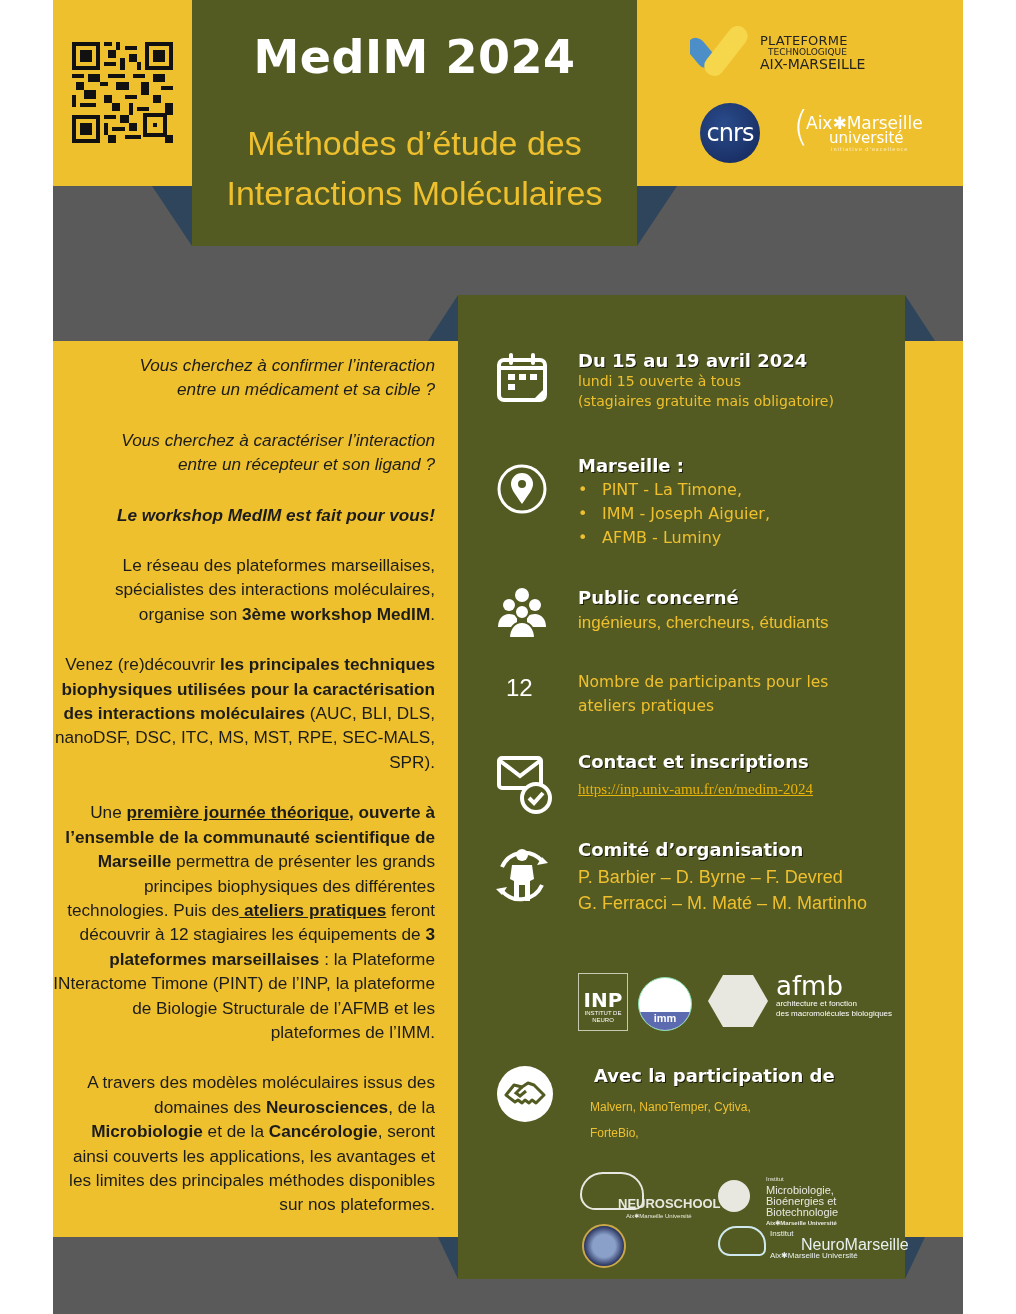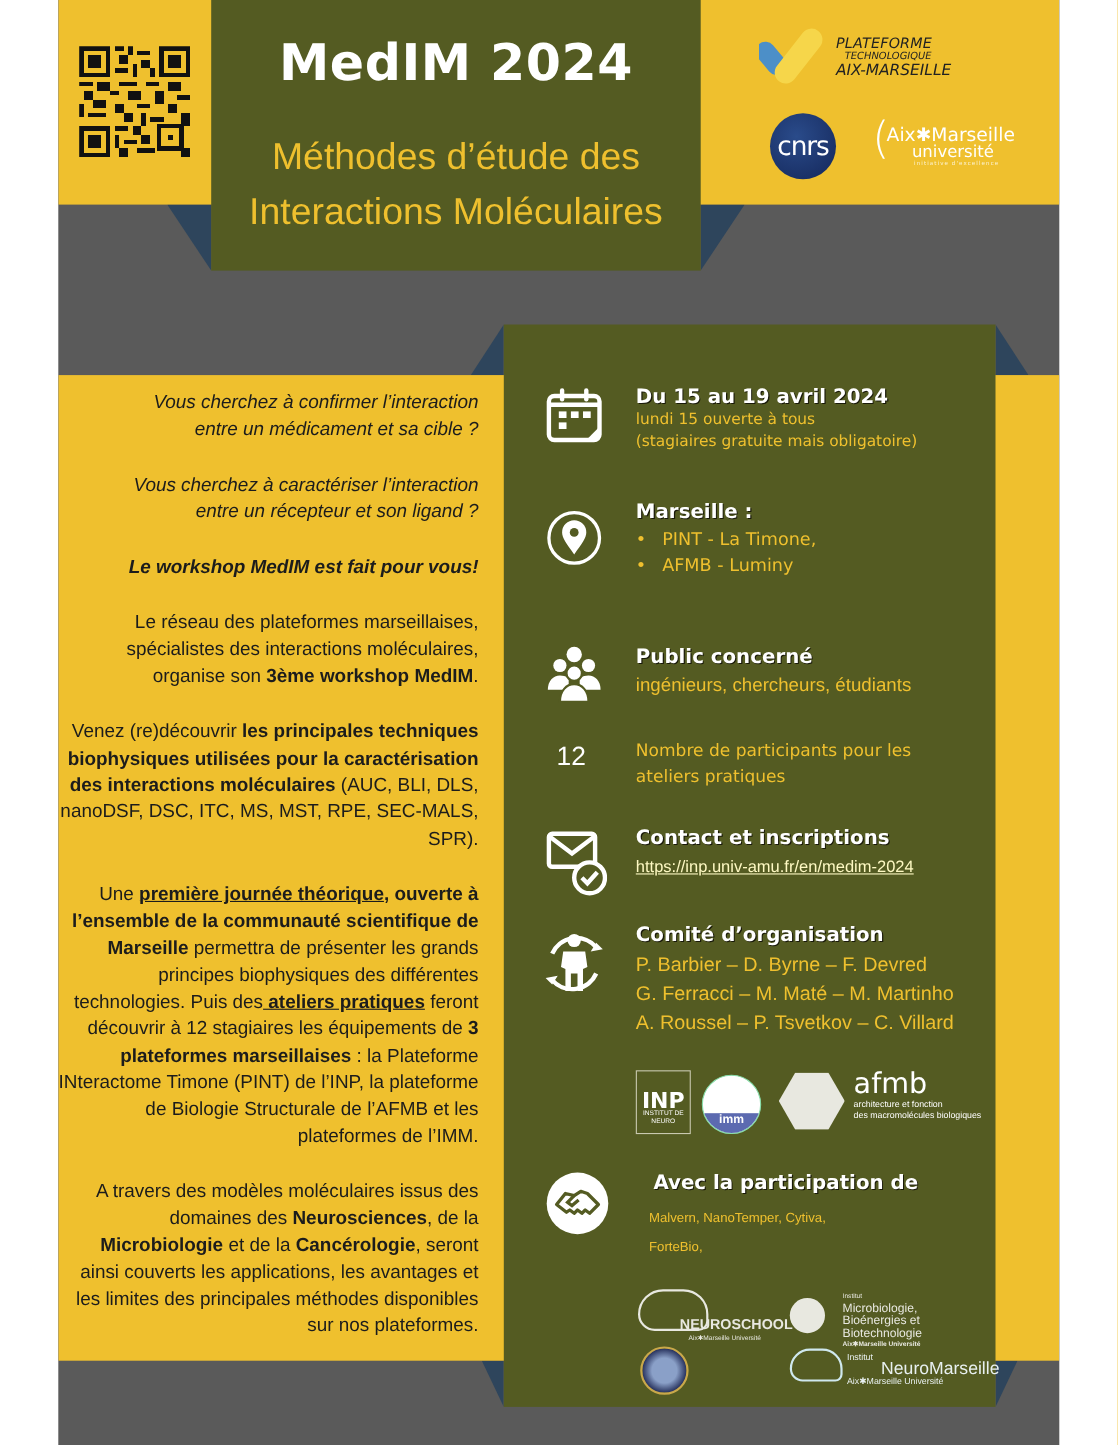--- a/index.html
+++ b/index.html
@@ -14,21 +14,21 @@
   .tri-rp-r { left:852px; top:295px; width:30px; height:46px; clip-path:polygon(0 0,100% 100%,0 100%); }
   .tri-rp-bl { left:385px; top:1237px; width:20px; height:42px; clip-path:polygon(0 0,100% 0,100% 100%); }
   .tri-rp-br { left:852px; top:1237px; width:20px; height:42px; clip-path:polygon(0 0,100% 0,0 100%); }
 
   .title-panel { position:absolute; left:139px; top:0; width:445px; height:246px; background:#545b22; text-align:center; }
   .title-main { position:absolute; left:0; right:0; top:30px; font-family:"DejaVu Sans", sans-serif; font-weight:bold; font-size:46px; color:#ffffff; letter-spacing:0.5px; }
   .title-sub { position:absolute; left:0; right:0; top:118px; font-size:34px; line-height:50px; color:#efc02e; }
 
   .qr { position:absolute; left:19px; top:42px; width:101px; height:101px; }
 
-  .logo-pt { position:absolute; left:637px; top:22px; width:200px; height:62px;font-style:italic; }
+  .logo-pt { position:absolute; left:637px; top:22px; width:200px; height:62px; }
   .logo-pt .mark { position:absolute; left:0; top:0; width:62px; height:62px; }
   .logo-pt .txt { position:absolute; left:70px; top:12px; color:#222; font-family:"DejaVu Sans", sans-serif; line-height:1.05; }
   .logo-pt .l1 { font-size:13px; letter-spacing:0.2px; }
   .logo-pt .l2 { font-size:9px; padding-left:8px; }
   .logo-pt .l3 { font-size:14px; }
 
   .logo-cnrs { position:absolute; left:647px; top:103px; width:60px; height:60px; border-radius:50%; background:radial-gradient(circle at 40% 35%,#2a4b8a,#14275a); color:#fff; text-align:center; line-height:60px; font-size:24px; font-family:"DejaVu Sans", sans-serif; letter-spacing:-1px; }
   .logo-amu { position:absolute; left:740px; top:108px; color:#ffffff; font-family:"DejaVu Sans", sans-serif; }
   .logo-amu .paren { position:absolute; left:0; top:-2px; font-size:40px; font-weight:100; line-height:40px; }
   .logo-amu .a1 { position:absolute; left:13px; top:5px; font-size:17px; white-space:nowrap; }
@@ -46,21 +46,21 @@
   .icon { position:absolute; left:38px; width:52px; height:52px; }
   .icon svg { width:100%; height:100%; display:block; }
   .itxt { position:absolute; left:120px; right:0; }
   .ihead { font-family:"DejaVu Sans", sans-serif; font-weight:bold; font-size:18px; color:#ffffff; text-shadow:1px 1px 0 #1a1a0a; }
   .isub { color:#efc02e; font-size:14px; line-height:20px; font-family:"DejaVu Sans", sans-serif; }
   .ibody { color:#efc02e; font-size:17px; line-height:26px; }
   .bullets { list-style:none; margin:2px 0 0 0; padding:0; }
   .bullets li { color:#efc02e; font-size:16px; line-height:24px; font-family:"DejaVu Sans", sans-serif; }
   .bullets li::before { content:"•"; display:inline-block; width:24px; }
   .num { position:absolute; left:48px; color:#ffffff; font-size:24px; }
-  .link { color:#fef9c3; text-decoration:underline; font-size:15px; font-family:Liberation Sans, sans-serif; }
+  .link { color:#eab308; text-decoration:underline; font-size:15px; font-family:Liberation Serif, serif; }
   .org { color:#efc02e; font-size:18px; line-height:26px; white-space:nowrap; }
 
   .logos-row { position:absolute; left:120px; top:678px; width:320px; height:60px; }
   .inp { position:absolute; left:0; top:0; width:48px; height:56px; border:1px solid #c9c9b0; color:#fff; text-align:center; }
   .inp .big { font-size:20px; font-weight:bold; margin-top:16px; line-height:20px; font-family:"DejaVu Sans", sans-serif; }
   .inp .sm { font-size:6px; line-height:7px; }
   .imm { position:absolute; left:60px; top:4px; width:52px; height:52px; border-radius:50%; background:#ffffff; border:1px solid #8da; overflow:hidden; }
   .imm .bar { position:absolute; left:0; right:0; bottom:0; height:18px; background:#5c6ab0; color:#fff; font-size:11px; text-align:center; font-weight:bold; }
   .afmb { position:absolute; left:130px; top:2px; width:60px; height:52px; background:#e8e8e0; clip-path:polygon(25% 0,75% 0,100% 50%,75% 100%,25% 100%,0 50%); }
   .afmb-t { position:absolute; left:198px; top:0; color:#fff; }
@@ -225,20 +225,21 @@
         <svg viewBox="0 0 52 52">
             <circle cx="26" cy="26" r="23" fill="none" stroke="#fff" stroke-width="3"></circle>
             <path d="M26 41c-7-10-11-15-11-20a11 11 0 0 1 22 0c0 5-4 10-11 20z" fill="#fff"></path>
             <circle cx="26" cy="21" r="4" fill="#545b22"></circle>
           </svg>
       </div>
       <div class="itxt" style="top:0;">
         <div class="ihead">Marseille :</div>
         <ul class="bullets">
           <li>PINT - La Timone,</li>
+          <li>IMM - Joseph Aiguier,</li>
           <li>AFMB - Luminy</li>
         </ul>
       </div>
     </div>
 
     <div class="item" style="top:292px;">
       <div class="icon" style="top:0;">
         <svg viewBox="0 0 52 52">
             <circle cx="26" cy="8" r="7" fill="#fff"></circle>
             <circle cx="13" cy="18" r="6" fill="#fff"></circle>
@@ -287,21 +288,20 @@
             <path d="M56 18l-6-6-5 8z" fill="#fff"></path>
             <circle cx="30" cy="10" r="6" fill="#fff"></circle>
             <path d="M20 20h20l2 14-4 2v20h-5V40h-6v16h-5V36l-4-2z" fill="#fff"></path>
           </svg>
       </div>
       <div class="itxt" style="top:0;">
         <div class="ihead">Comité d’organisation</div>
         <div style="margin-top:4px;">
           <div class="org">P. Barbier – D. Byrne – F. Devred</div>
           <div class="org">G. Ferracci – M. Maté – M. Martinho</div>
-          <div class="org">A. Roussel – P. Tsvetkov – C. Villard</div>
         </div>
       </div>
     </div>
 
     <div class="logos-row">
       <div class="inp">
         <div class="big">INP</div>
         <div class="sm">INSTITUT DE NEURO</div>
       </div>
       <div class="imm">

